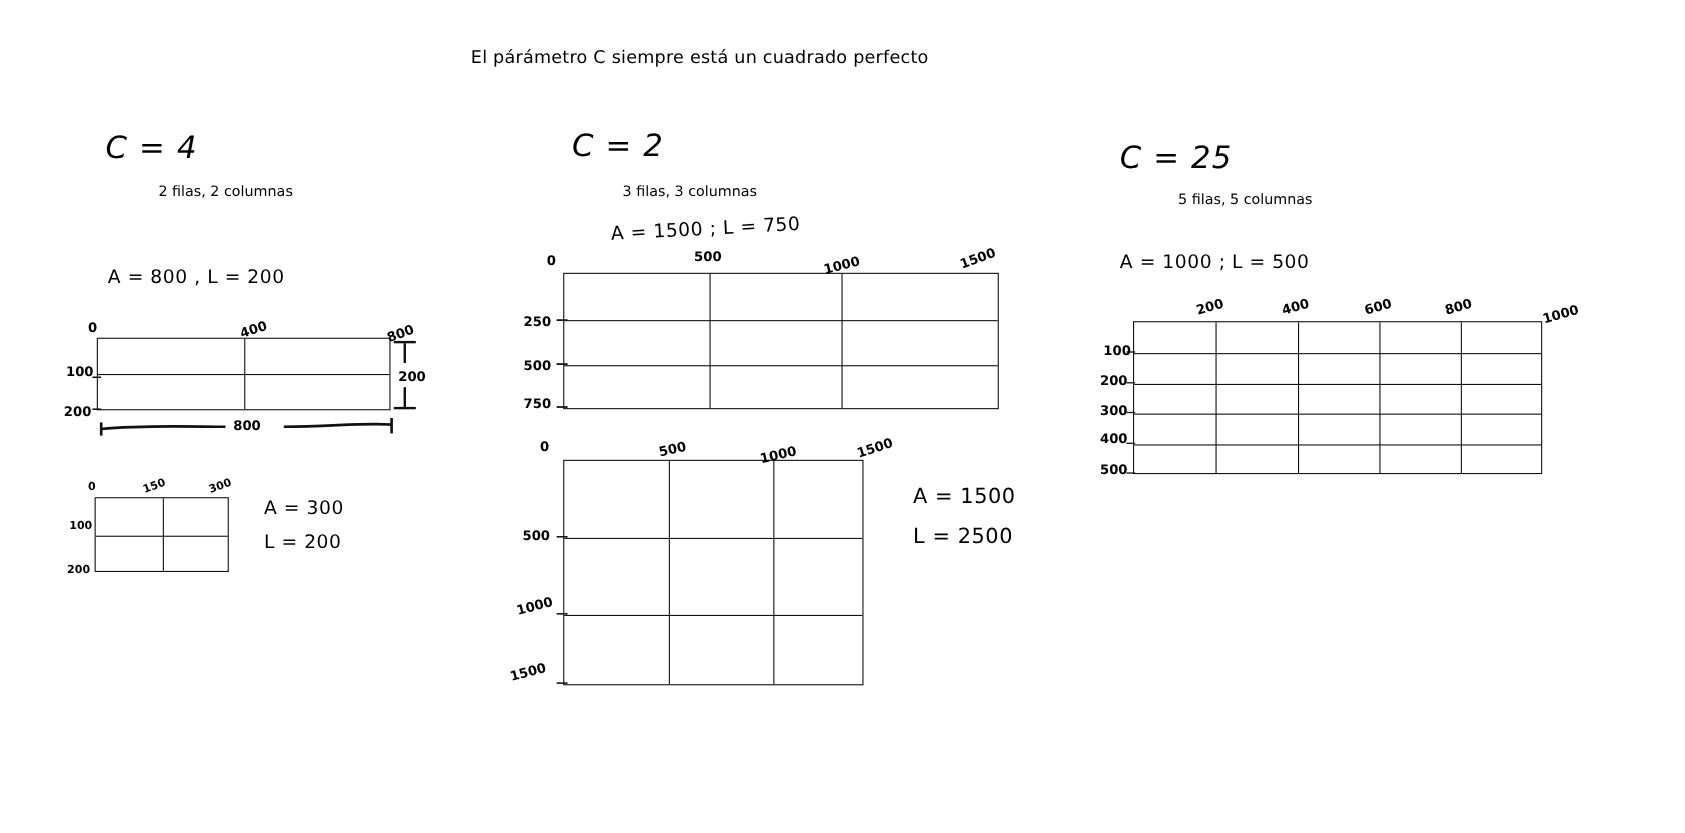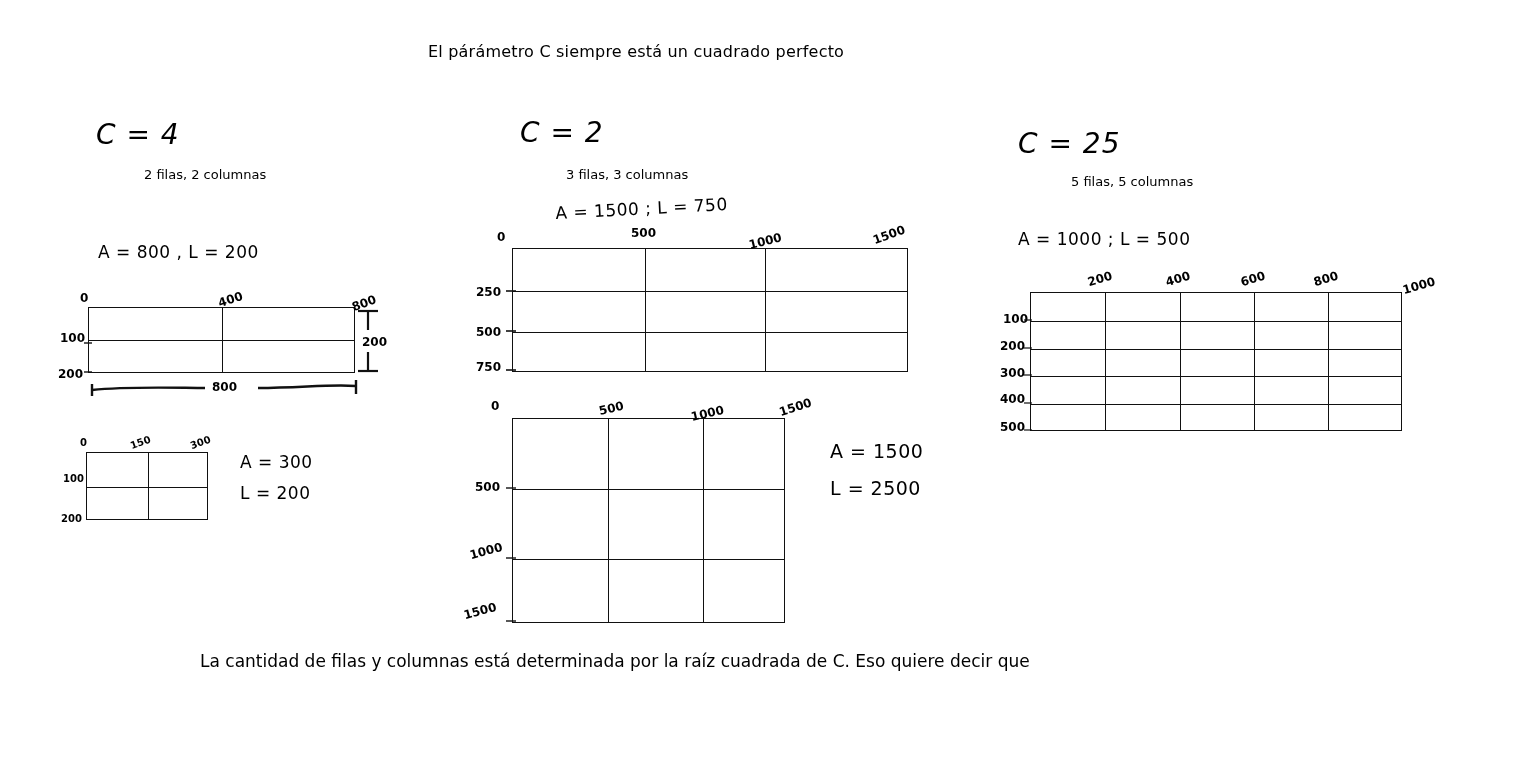--- a/index.html
+++ b/index.html
@@ -209,15 +209,14 @@
     <path d="M506,558 L516,558" stroke="#111" stroke-width="1.4" fill="none"></path>
     <path d="M506,621 L516,621" stroke="#111" stroke-width="1.4" fill="none"></path>
 
     <path d="M1024,320 L1032,320" stroke="#111" stroke-width="1.2" fill="none"></path>
     <path d="M1024,348 L1032,348" stroke="#111" stroke-width="1.2" fill="none"></path>
     <path d="M1024,375 L1032,375" stroke="#111" stroke-width="1.2" fill="none"></path>
     <path d="M1024,403 L1032,403" stroke="#111" stroke-width="1.2" fill="none"></path>
     <path d="M1024,430 L1032,430" stroke="#111" stroke-width="1.2" fill="none"></path>
   </svg>
 
-  <div class="abs txt footer" style="left:200px; top:648px;">La cantidad de filas y columnas está determinada por la raíz cuadrada de C. Eso quiere decir que</div>
 
 </div>
 
 </body></html>

